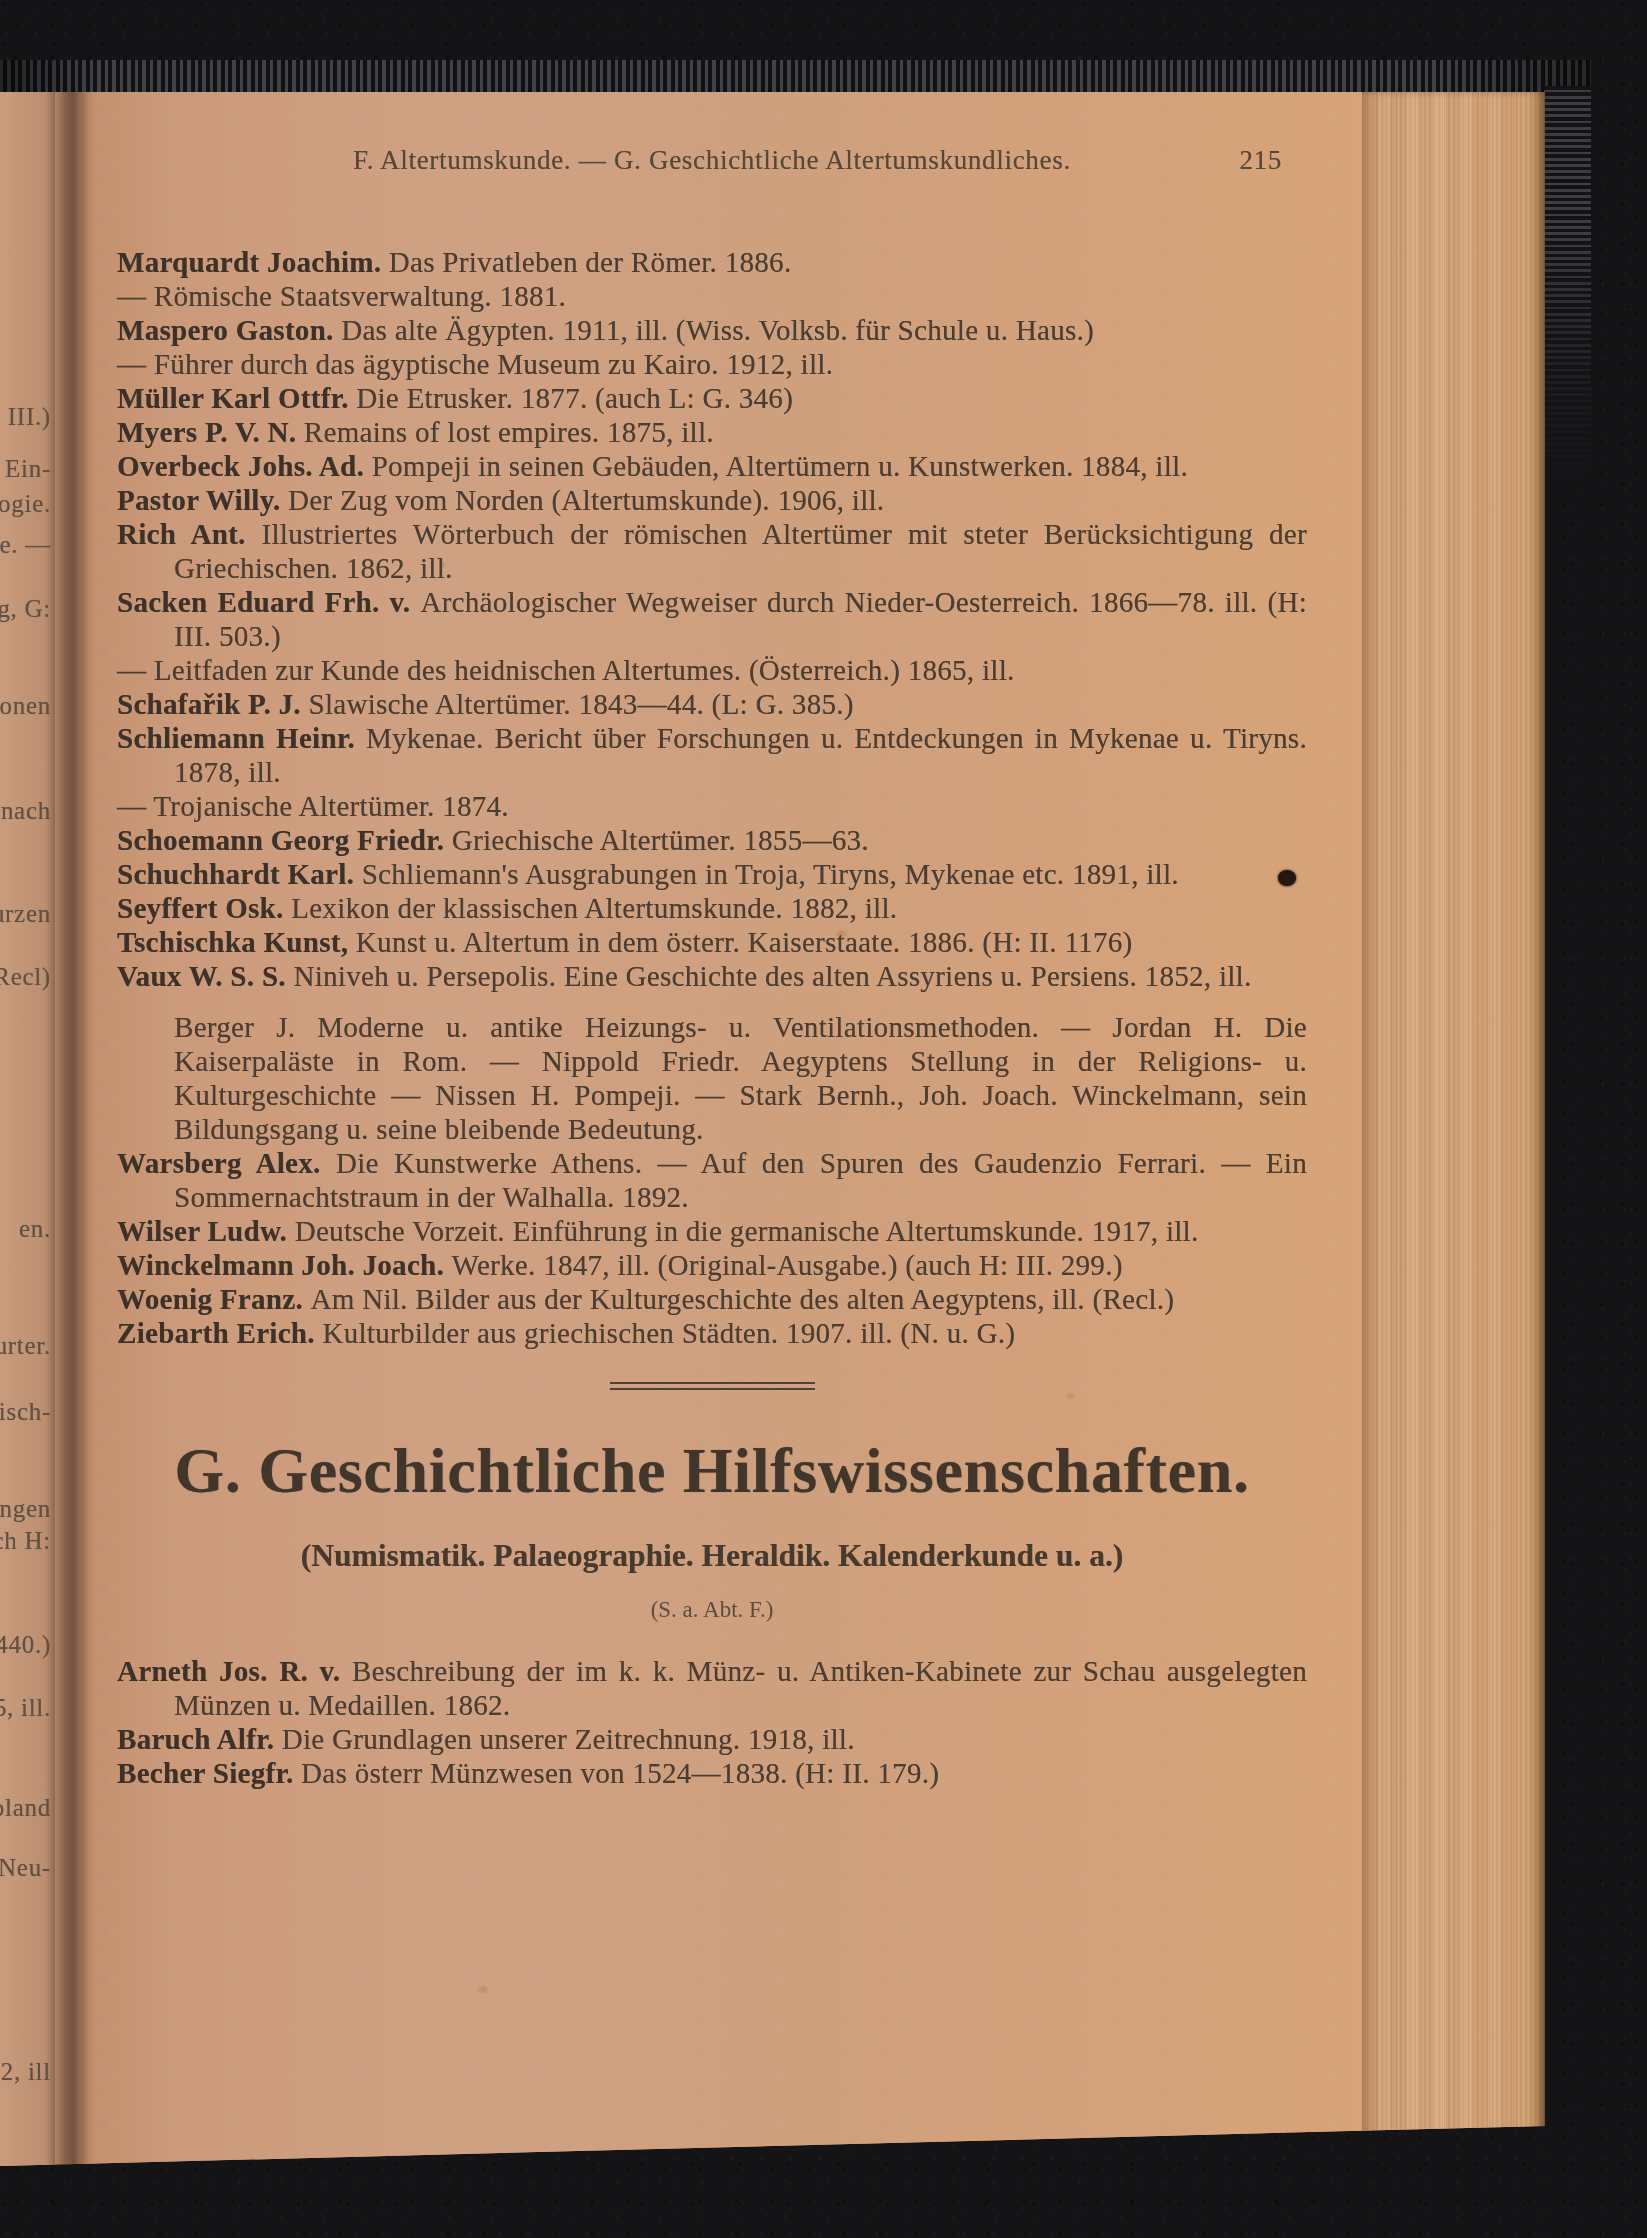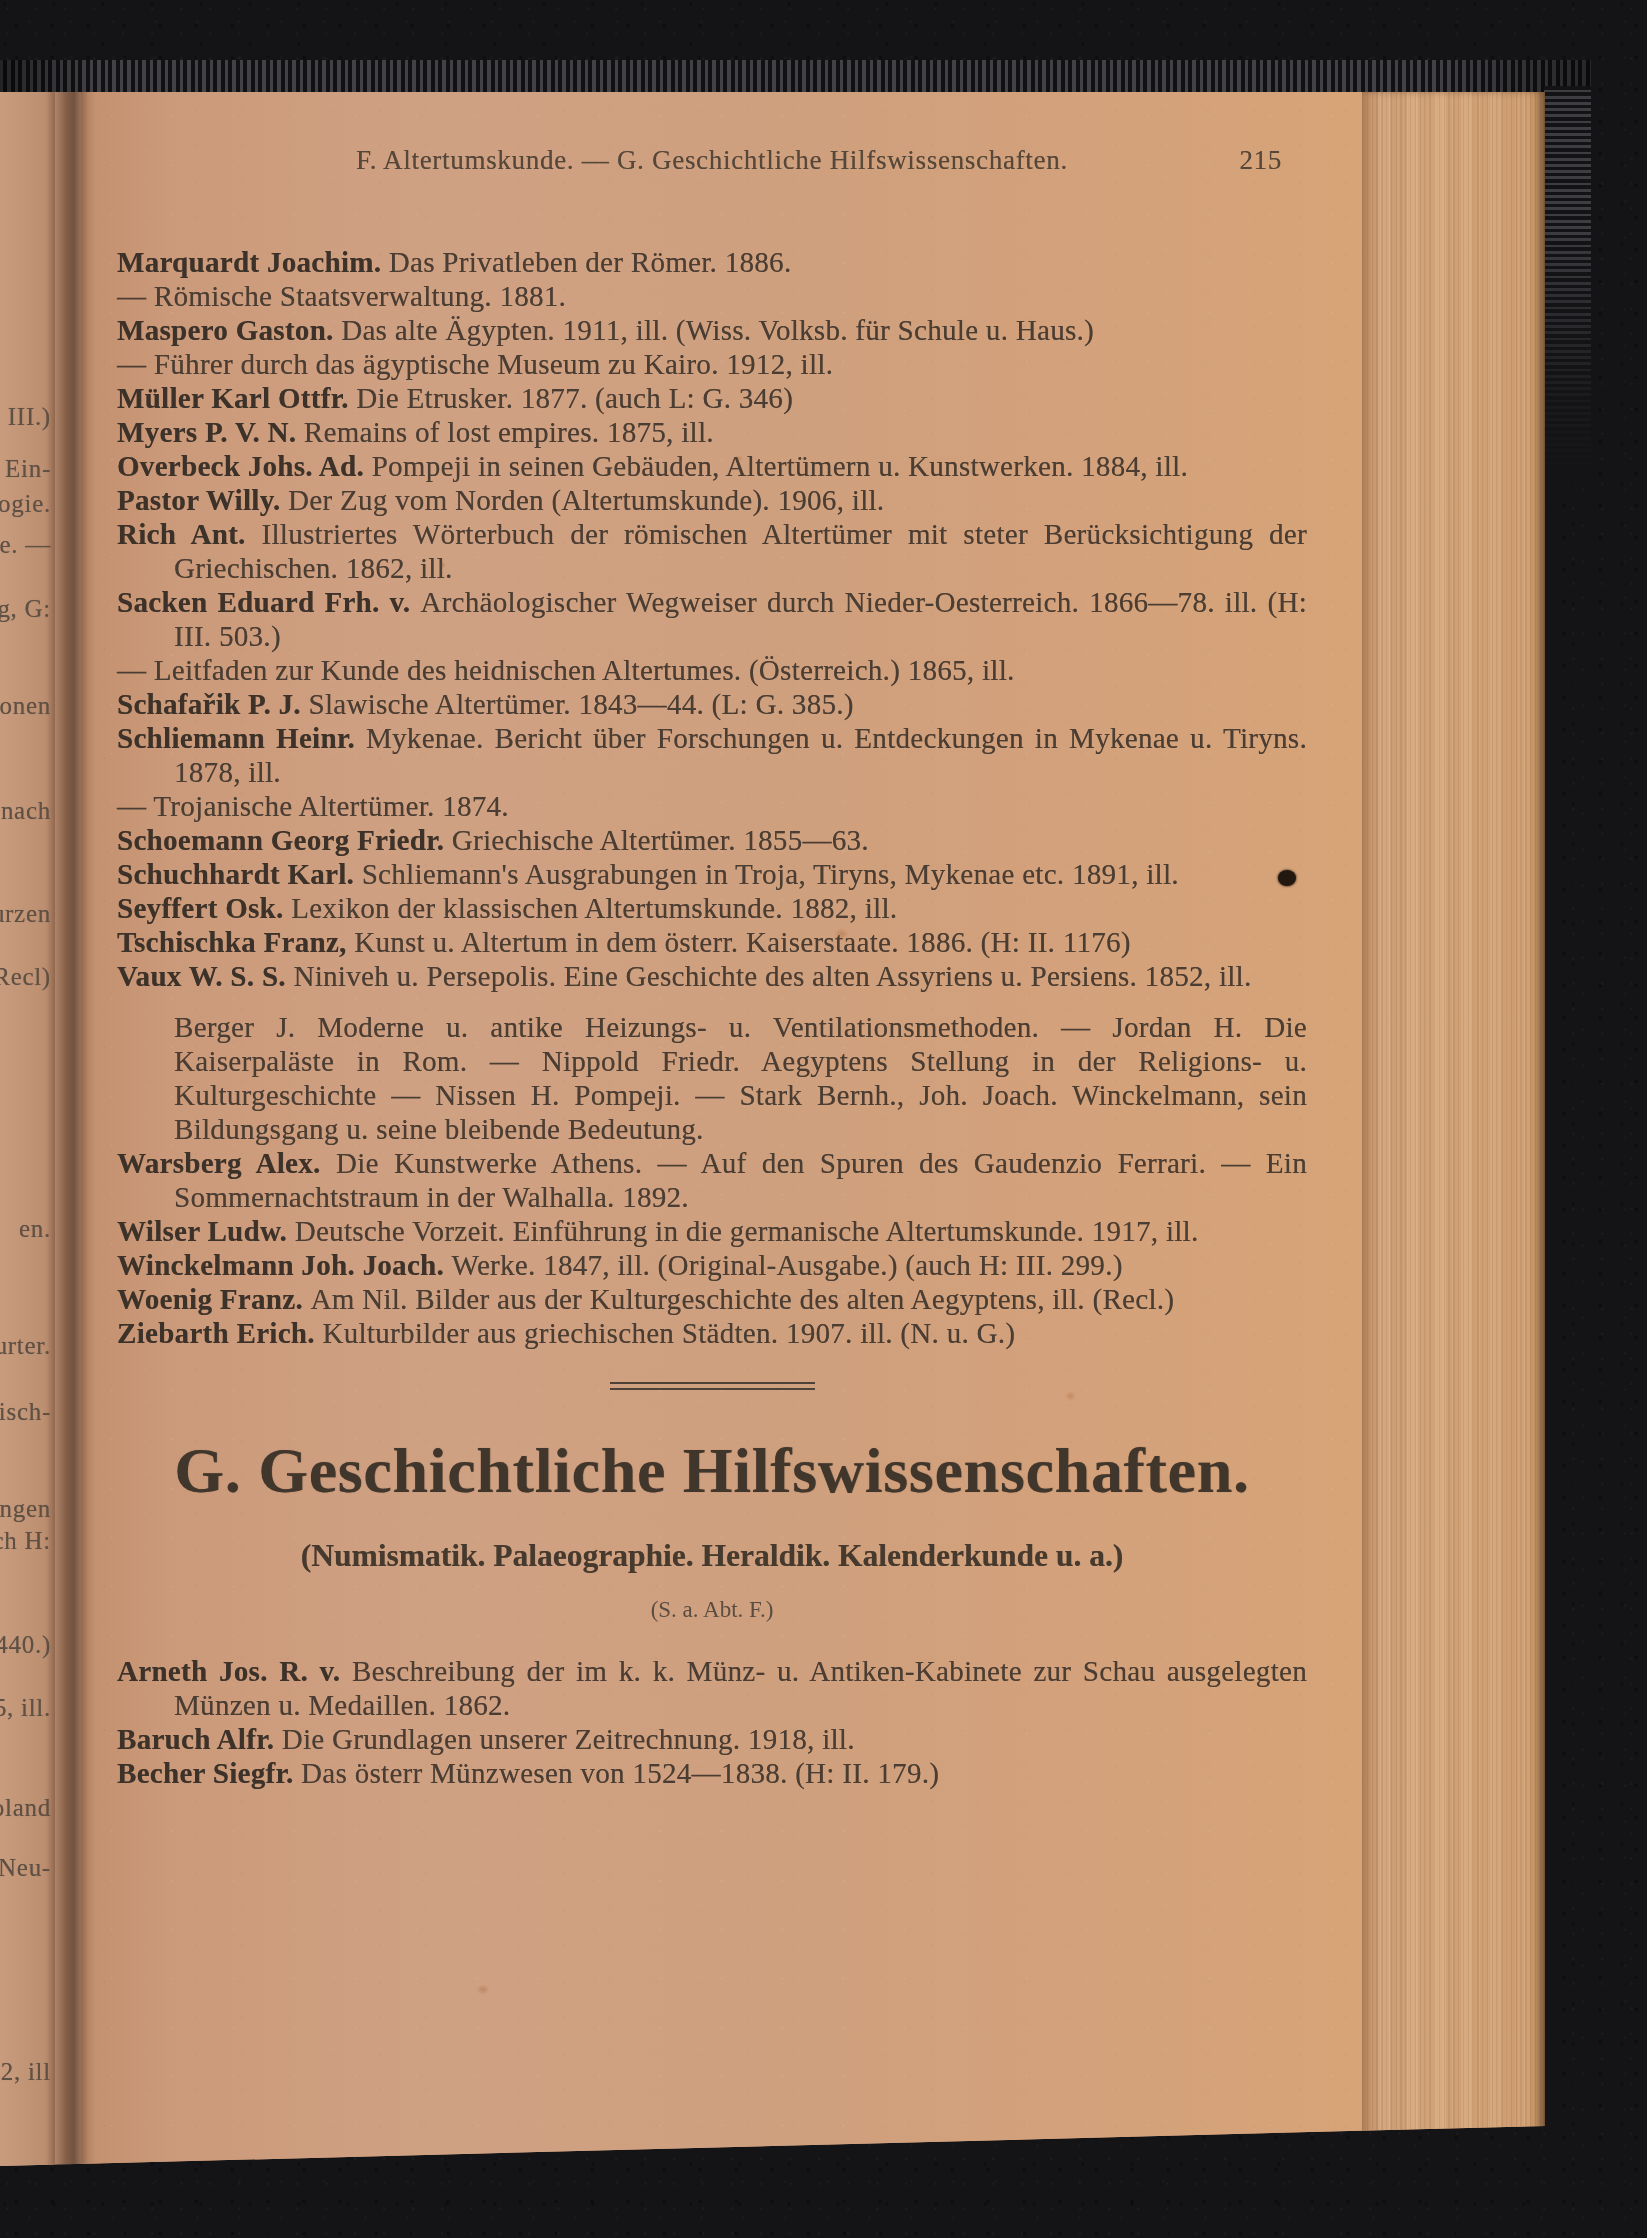--- a/index.html
+++ b/index.html
@@ -124,42 +124,42 @@
 <div class="ribbed-top"></div>
 <div class="ribbed-right"></div>
 
 <div class="page-stack">
 
   <div class="page">
     <div class="page-inner">
 
       <div class="page-header">
         <span class="pagenum">215</span>
-        <span class="running">F. Altertumskunde. — G. Geschichtliche Hilfswissenschaften.</span>
+        <span class="running">F. Altertumskunde. — G. Geschichtliche Altertumskundliches.</span>
       </div>
 
       <div class="entries">
           <p><span class="lead">Marquardt Joachim. </span>Das Privatleben der Römer. 1886.</p>
           <p><span class="lead dash">— </span>Römische Staatsverwaltung. 1881.</p>
           <p><span class="lead">Maspero Gaston. </span>Das alte Ägypten. 1911, ill. (Wiss. Volksb. für Schule u. Haus.)</p>
           <p><span class="lead dash">— </span>Führer durch das ägyptische Museum zu Kairo. 1912, ill.</p>
           <p><span class="lead">Müller Karl Ottfr. </span>Die Etrusker. 1877. (auch L: G. 346)</p>
           <p><span class="lead">Myers P. V. N. </span>Remains of lost empires. 1875, ill.</p>
           <p><span class="lead">Overbeck Johs. Ad. </span>Pompeji in seinen Gebäuden, Altertümern u. Kunstwerken. 1884, ill.</p>
           <p><span class="lead">Pastor Willy. </span>Der Zug vom Norden (Altertumskunde). 1906, ill.</p>
           <p><span class="lead">Rich Ant. </span>Illustriertes Wörterbuch der römischen Altertümer mit steter Berücksichtigung der Griechischen. 1862, ill.</p>
           <p><span class="lead">Sacken Eduard Frh. v. </span>Archäologischer Wegweiser durch Nieder-Oesterreich. 1866—78. ill. (H: III. 503.)</p>
           <p><span class="lead dash">— </span>Leitfaden zur Kunde des heidnischen Altertumes. (Österreich.) 1865, ill.</p>
           <p><span class="lead">Schafařik P. J. </span>Slawische Altertümer. 1843—44. (L: G. 385.)</p>
           <p><span class="lead">Schliemann Heinr. </span>Mykenae. Bericht über Forschungen u. Entdeckungen in Mykenae u. Tiryns. 1878, ill.</p>
           <p><span class="lead dash">— </span>Trojanische Altertümer. 1874.</p>
           <p><span class="lead">Schoemann Georg Friedr. </span>Griechische Altertümer. 1855—63.</p>
           <p><span class="lead">Schuchhardt Karl. </span>Schliemann's Ausgrabungen in Troja, Tiryns, Mykenae etc. 1891, ill.</p>
           <p><span class="lead">Seyffert Osk. </span>Lexikon der klassischen Altertumskunde. 1882, ill.</p>
-          <p><span class="lead">Tschischka Franz, </span>Kunst u. Altertum in dem österr. Kaiserstaate. 1886. (H: II. 1176)</p>
+          <p><span class="lead">Tschischka Kunst, </span>Kunst u. Altertum in dem österr. Kaiserstaate. 1886. (H: II. 1176)</p>
           <p><span class="lead">Vaux W. S. S. </span>Niniveh u. Persepolis. Eine Geschichte des alten Assyriens u. Persiens. 1852, ill.</p>
           <p class="sub">Berger J. Moderne u. antike Heizungs- u. Ventilationsmethoden. — Jordan H. Die Kaiserpaläste in Rom. — Nippold Friedr. Aegyptens Stellung in der Religions- u. Kulturgeschichte — Nissen H. Pompeji. — Stark Bernh., Joh. Joach. Winckelmann, sein Bildungsgang u. seine bleibende Bedeutung.</p>
           <p><span class="lead">Warsberg Alex. </span>Die Kunstwerke Athens. — Auf den Spuren des Gaudenzio Ferrari. — Ein Sommernachtstraum in der Walhalla. 1892.</p>
           <p><span class="lead">Wilser Ludw. </span>Deutsche Vorzeit. Einführung in die germanische Altertumskunde. 1917, ill.</p>
           <p><span class="lead">Winckelmann Joh. Joach. </span>Werke. 1847, ill. (Original-Ausgabe.) (auch H: III. 299.)</p>
           <p><span class="lead">Woenig Franz. </span>Am Nil. Bilder aus der Kulturgeschichte des alten Aegyptens, ill. (Recl.)</p>
           <p><span class="lead">Ziebarth Erich. </span>Kulturbilder aus griechischen Städten. 1907. ill. (N. u. G.)</p>
         </div>
 
       <div class="rule"></div>

